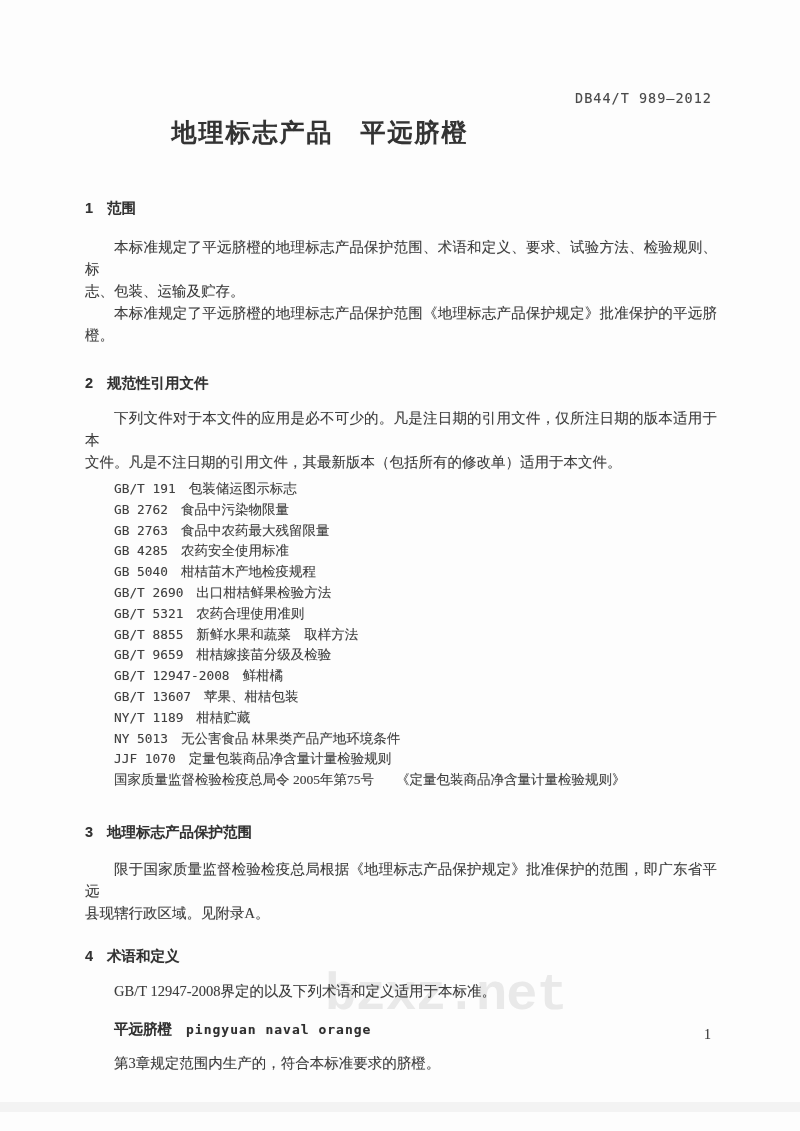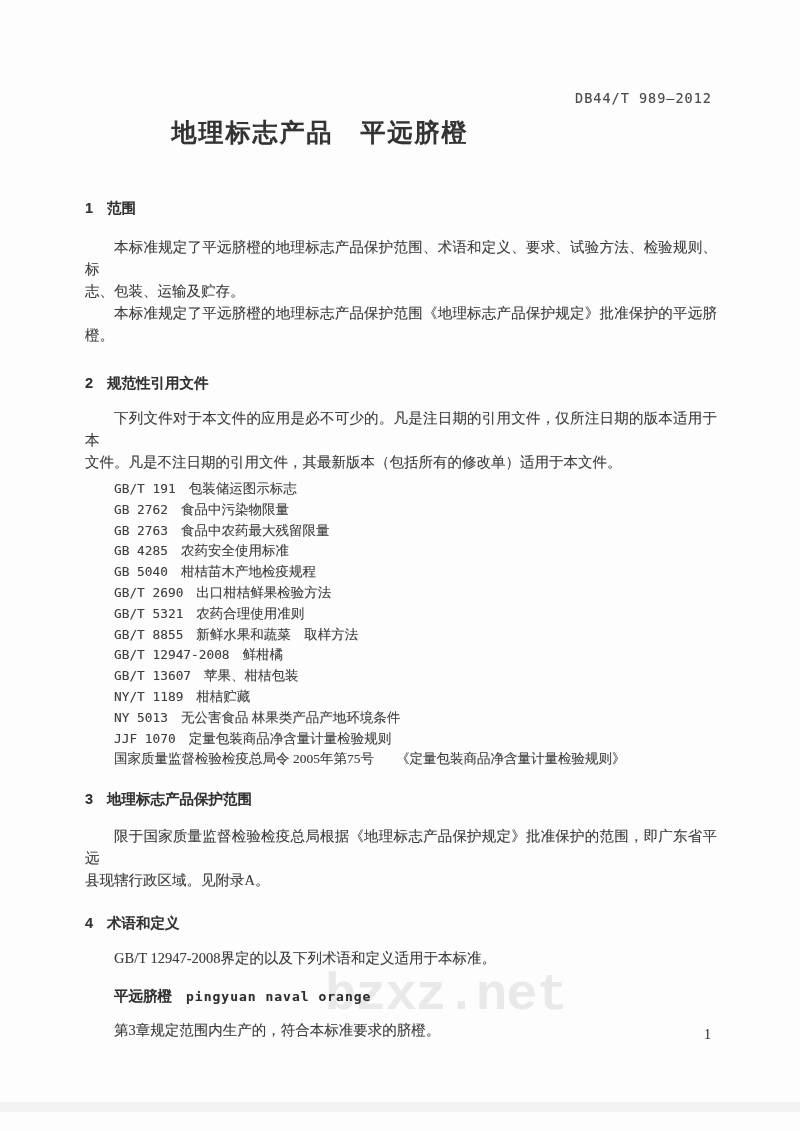--- a/index.html
+++ b/index.html
@@ -59,21 +59,21 @@
     white-space:nowrap;
   }
   .ref-code{
     font-family:"DejaVu Sans Mono","Liberation Mono",monospace;
     font-size:12.8px;margin-right:13px;letter-spacing:0;text-align:center;
   }
   .ref-row.cn-code .ref-code{
     font-family:"Liberation Serif","DejaVu Serif",serif;
     font-size:13.5px;margin-right:22px;
   }
-  .h3{margin-top:19px;}
+  .h3{margin-top:31px;}
   .p3a{margin-top:15px;}
   .h4{margin-top:22px;}
   .p4a{margin-top:13px;}
   .sub-num{
     margin-top:14px;
     font-family:"Liberation Sans","DejaVu Sans",sans-serif;
     font-size:14px;font-weight:bold;color:#323232;line-height:20px;
   }
   .term-line{
     margin-top:17px;margin-left:29px;line-height:20px;
@@ -135,20 +135,21 @@
 
     <div class="ref-list">
       <div class="ref-row"><span class="ref-code">GB/T 191</span><span class="ref-title">包装储运图示标志</span></div>
       <div class="ref-row"><span class="ref-code">GB 2762</span><span class="ref-title">食品中污染物限量</span></div>
       <div class="ref-row"><span class="ref-code">GB 2763</span><span class="ref-title">食品中农药最大残留限量</span></div>
       <div class="ref-row"><span class="ref-code">GB 4285</span><span class="ref-title">农药安全使用标准</span></div>
       <div class="ref-row"><span class="ref-code">GB 5040</span><span class="ref-title">柑桔苗木产地检疫规程</span></div>
       <div class="ref-row"><span class="ref-code">GB/T 2690</span><span class="ref-title">出口柑桔鲜果检验方法</span></div>
       <div class="ref-row"><span class="ref-code">GB/T 5321</span><span class="ref-title">农药合理使用准则</span></div>
       <div class="ref-row"><span class="ref-code">GB/T 8855</span><span class="ref-title">新鲜水果和蔬菜　取样方法</span></div>
+      <div class="ref-row"><span class="ref-code">GB/T 9659</span><span class="ref-title">柑桔嫁接苗分级及检验</span></div>
       <div class="ref-row"><span class="ref-code">GB/T 12947-2008</span><span class="ref-title">鲜柑橘</span></div>
       <div class="ref-row"><span class="ref-code">GB/T 13607</span><span class="ref-title">苹果、柑桔包装</span></div>
       <div class="ref-row"><span class="ref-code">NY/T 1189</span><span class="ref-title">柑桔贮藏</span></div>
       <div class="ref-row"><span class="ref-code">NY 5013</span><span class="ref-title">无公害食品 林果类产品产地环境条件</span></div>
       <div class="ref-row"><span class="ref-code">JJF 1070</span><span class="ref-title">定量包装商品净含量计量检验规则</span></div>
       <div class="ref-row cn-code"><span class="ref-code">国家质量监督检验检疫总局令 2005年第75号</span><span class="ref-title">《定量包装商品净含量计量检验规则》</span></div>
     </div>
 
     <div class="heading h3">
       <span class="num">3</span><span>地理标志产品保护范围</span>

